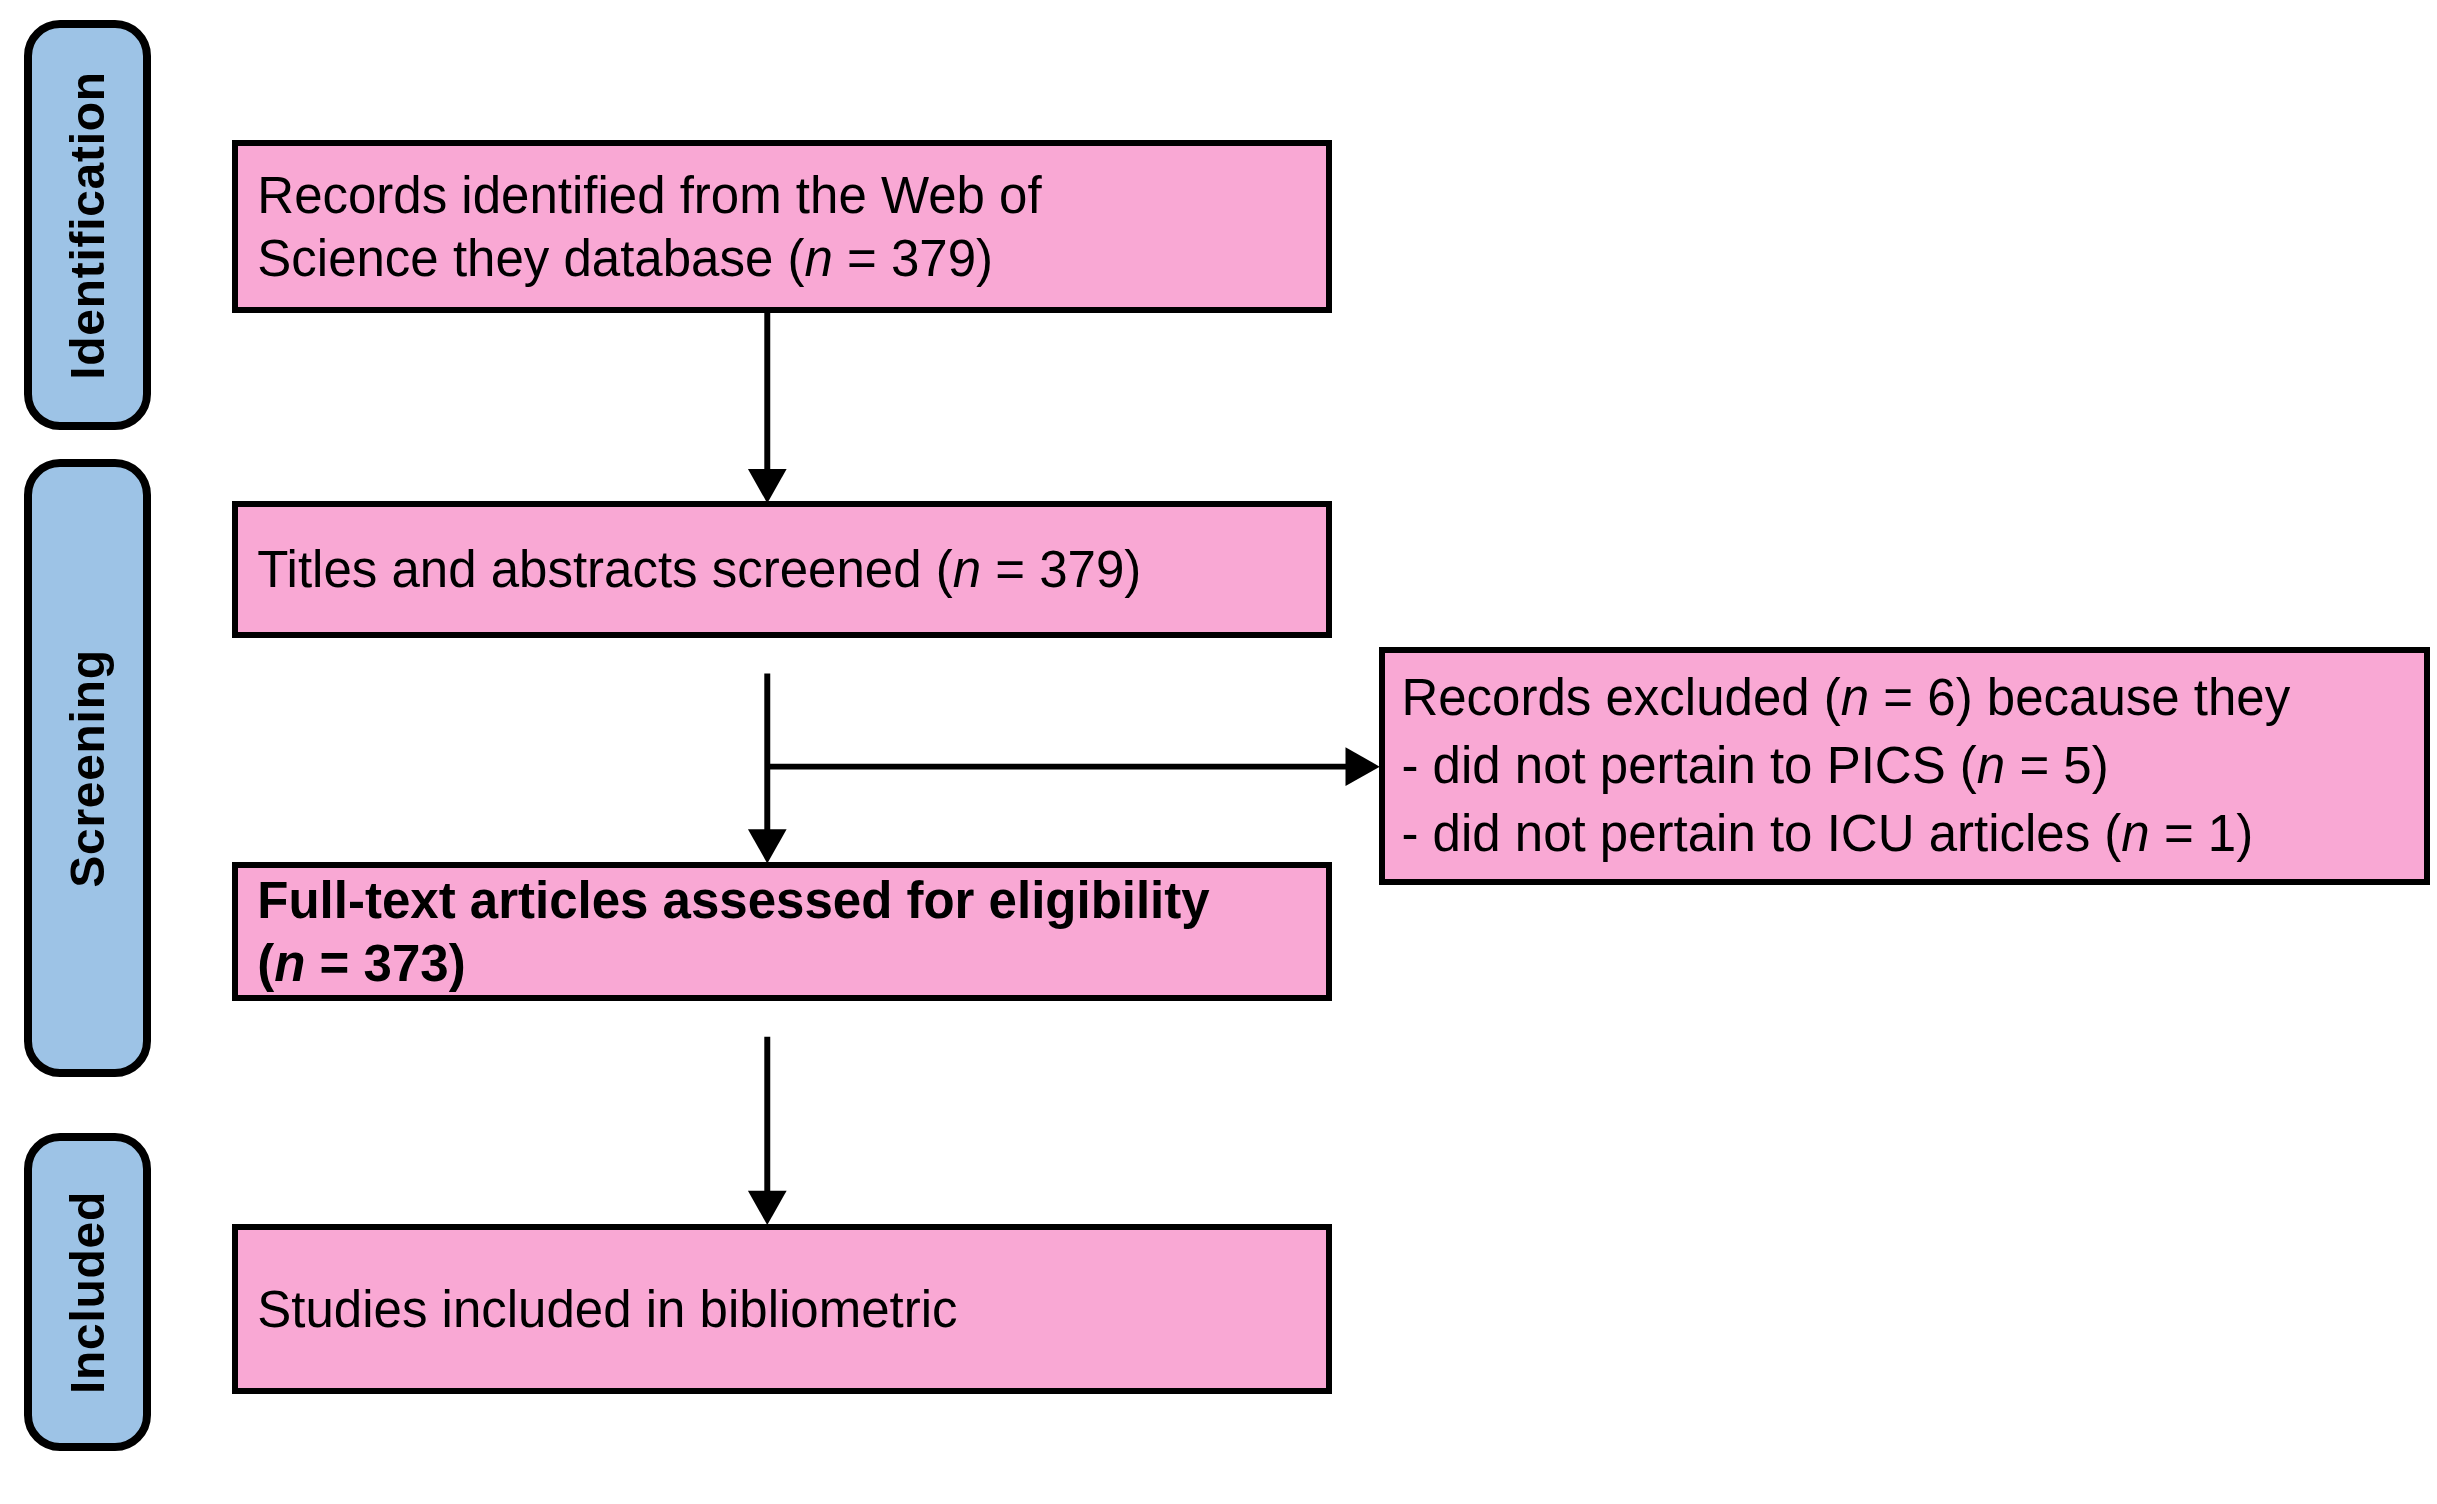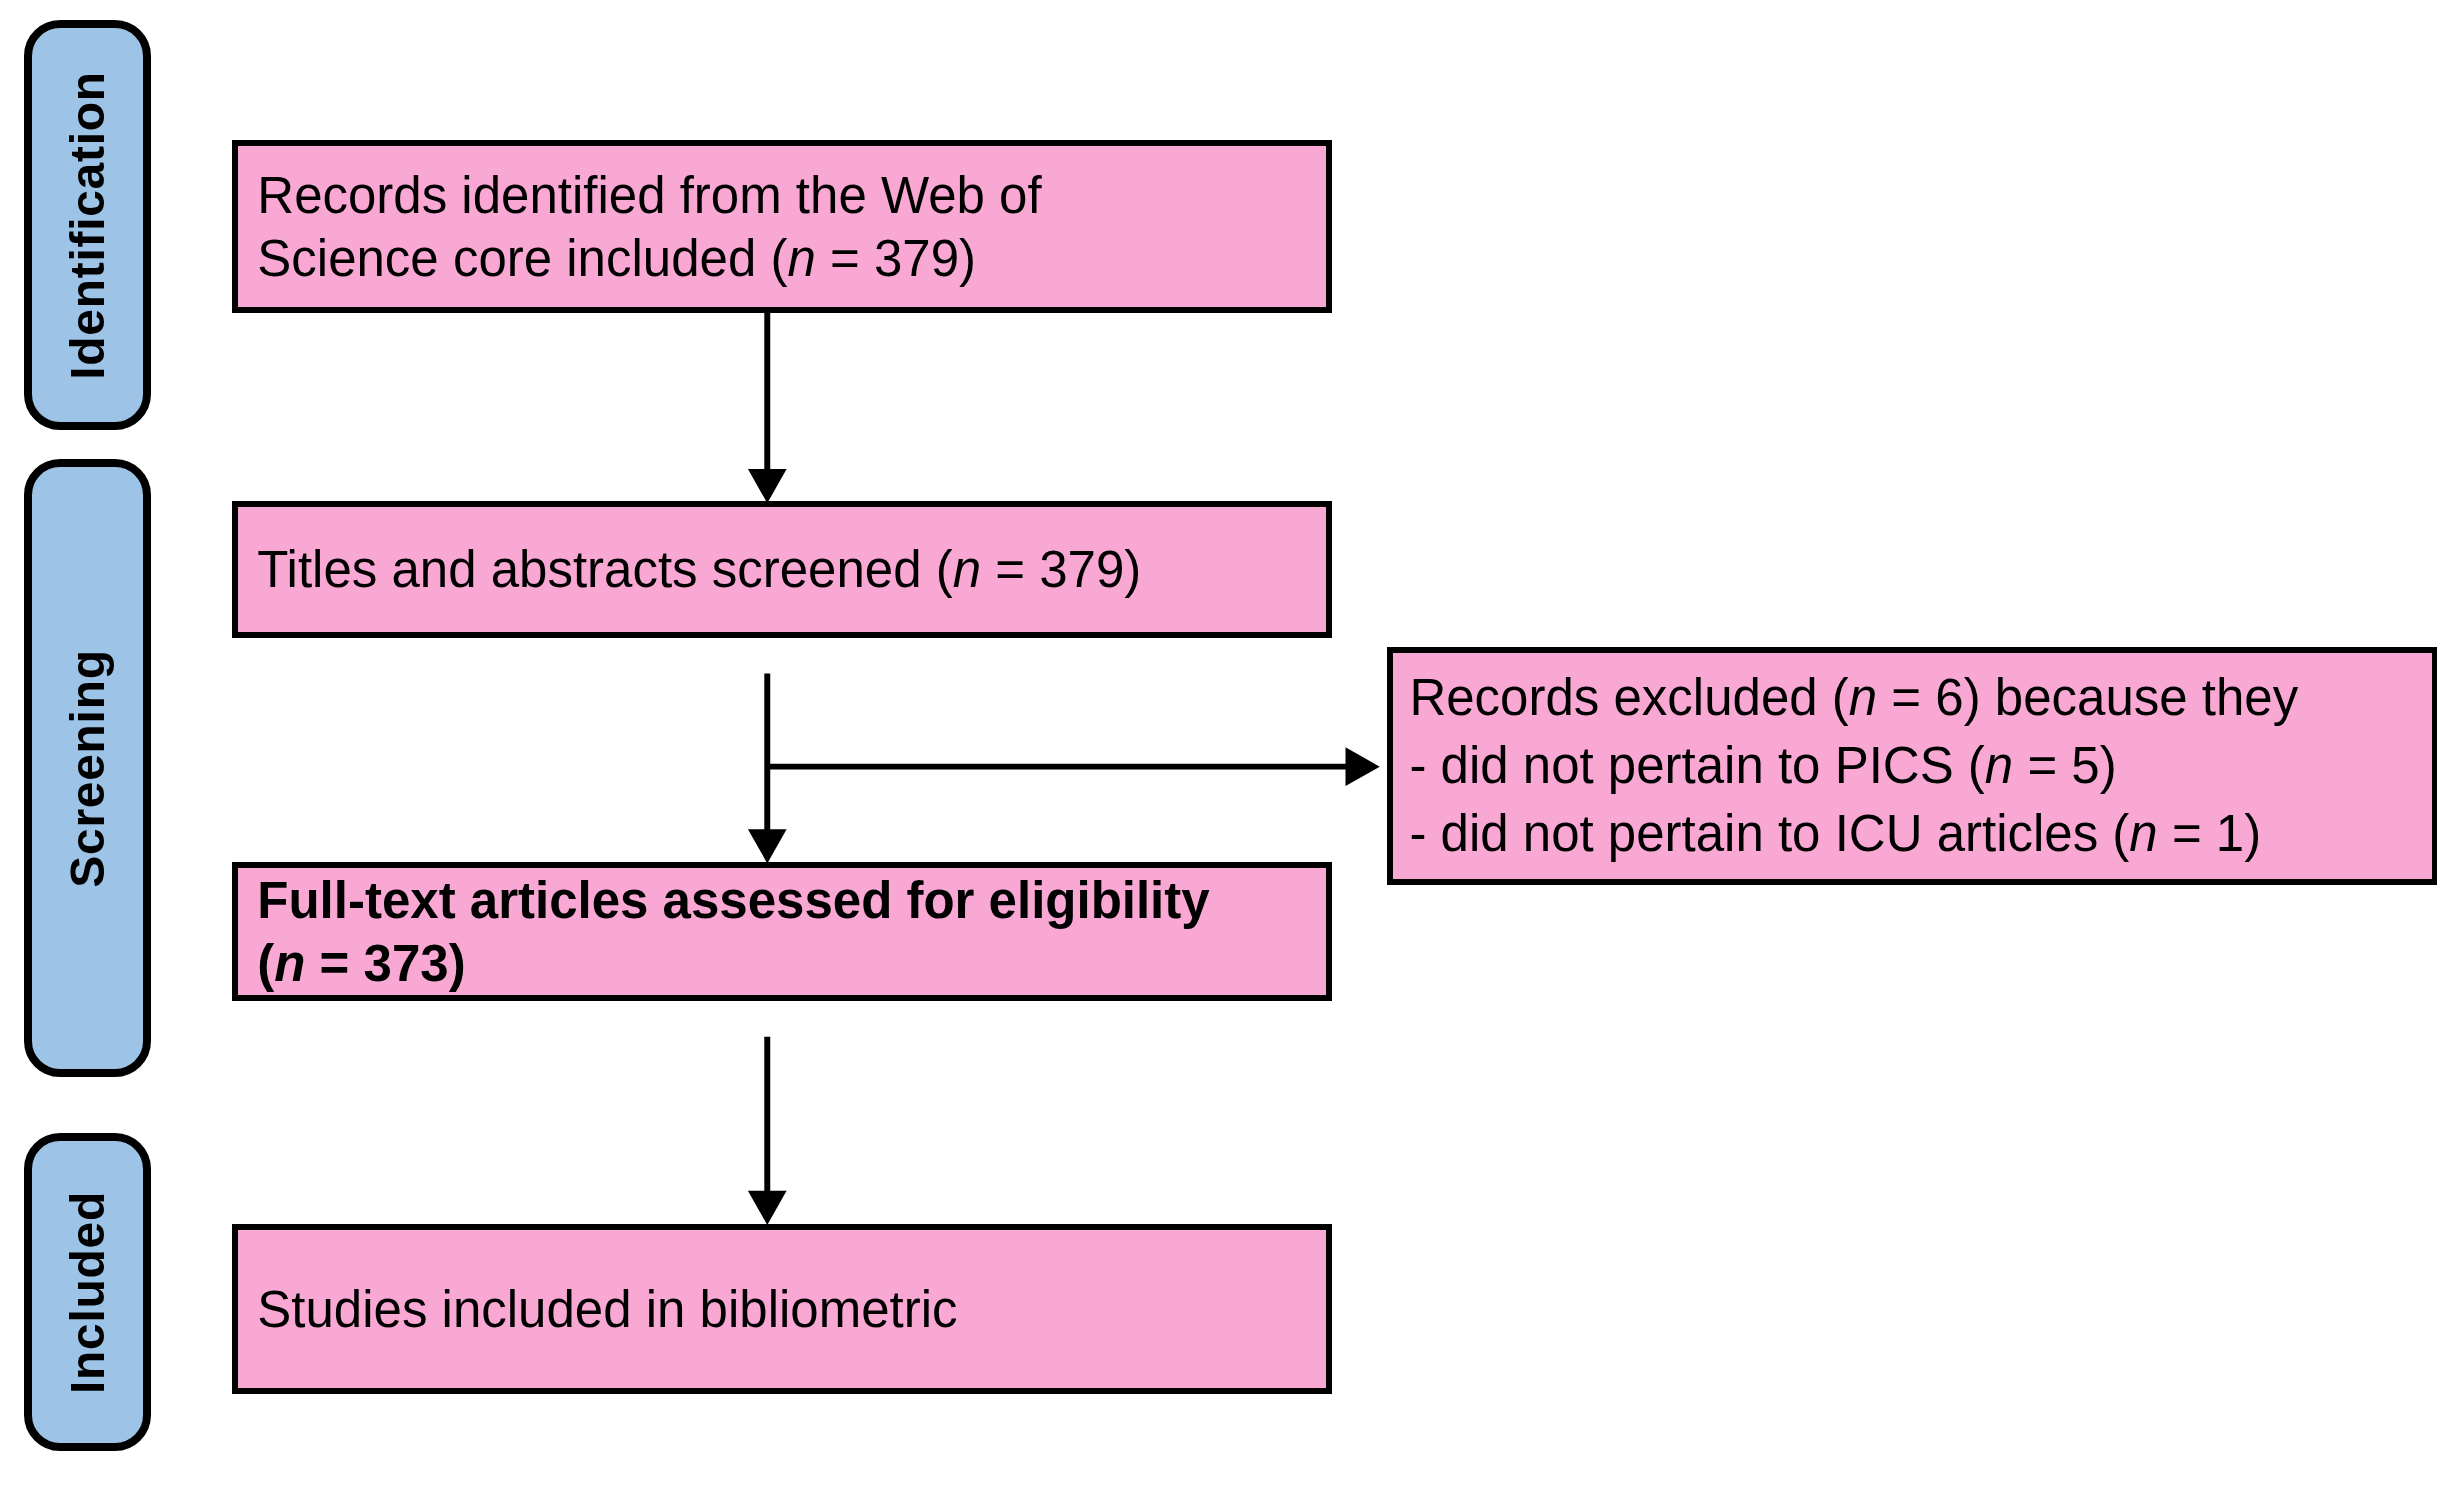--- a/index.html
+++ b/index.html
@@ -56,21 +56,20 @@
   .main-col { left: 232px; width: 1100px; padding-left: 19.3px; }
   #box-records-identified { top: 140px;  height: 173px; }
   #box-titles-screened    { top: 501px;  height: 137px; }
   #box-fulltext-assessed  { top: 862px; height: 139px; font-weight: bold; }
   #box-studies-included   { top: 1224px; height: 170px; gap: 8px; }
   #box-records-excluded {
     left: 1379px; top: 647px;
     width: 1051px; height: 238px;
     padding-left: 16.4px;
     line-height: 68px;
-    margin-left: 8px;
   }
   .tline { white-space: nowrap; }
   .nvar { font-style: italic; }
 
   
   #arrow-layer {
     position: absolute;
     left: 0; top: 0;
     width: 2438px;
     height: 1505px;
@@ -87,21 +86,21 @@
   </div>
   <div class="stage" id="stage-screening">
     <span class="stage-label">Screening</span>
   </div>
   <div class="stage" id="stage-included">
     <span class="stage-label">Included</span>
   </div>
 
   <div class="flow-box main-col" id="box-records-identified">
     <div class="tline"><span>Records identified from the Web of</span></div>
-    <div class="tline"><span>Science core included (</span><span class="nvar">n</span><span> = 379)</span></div>
+    <div class="tline"><span>Science they database (</span><span class="nvar">n</span><span> = 379)</span></div>
   </div>
 
   <div class="flow-box main-col" id="box-titles-screened">
     <div class="tline"><span>Titles and abstracts screened (</span><span class="nvar">n</span><span> = 379)</span></div>
   </div>
 
   <div class="flow-box" id="box-records-excluded">
     <div class="tline"><span>Records excluded (</span><span class="nvar">n</span><span> = 6) because they</span></div>
     <div class="tline"><span>- did not pertain to PICS (</span><span class="nvar">n</span><span> = 5)</span></div>
     <div class="tline"><span>- did not pertain to ICU articles (</span><span class="nvar">n</span><span> = 1)</span></div>

